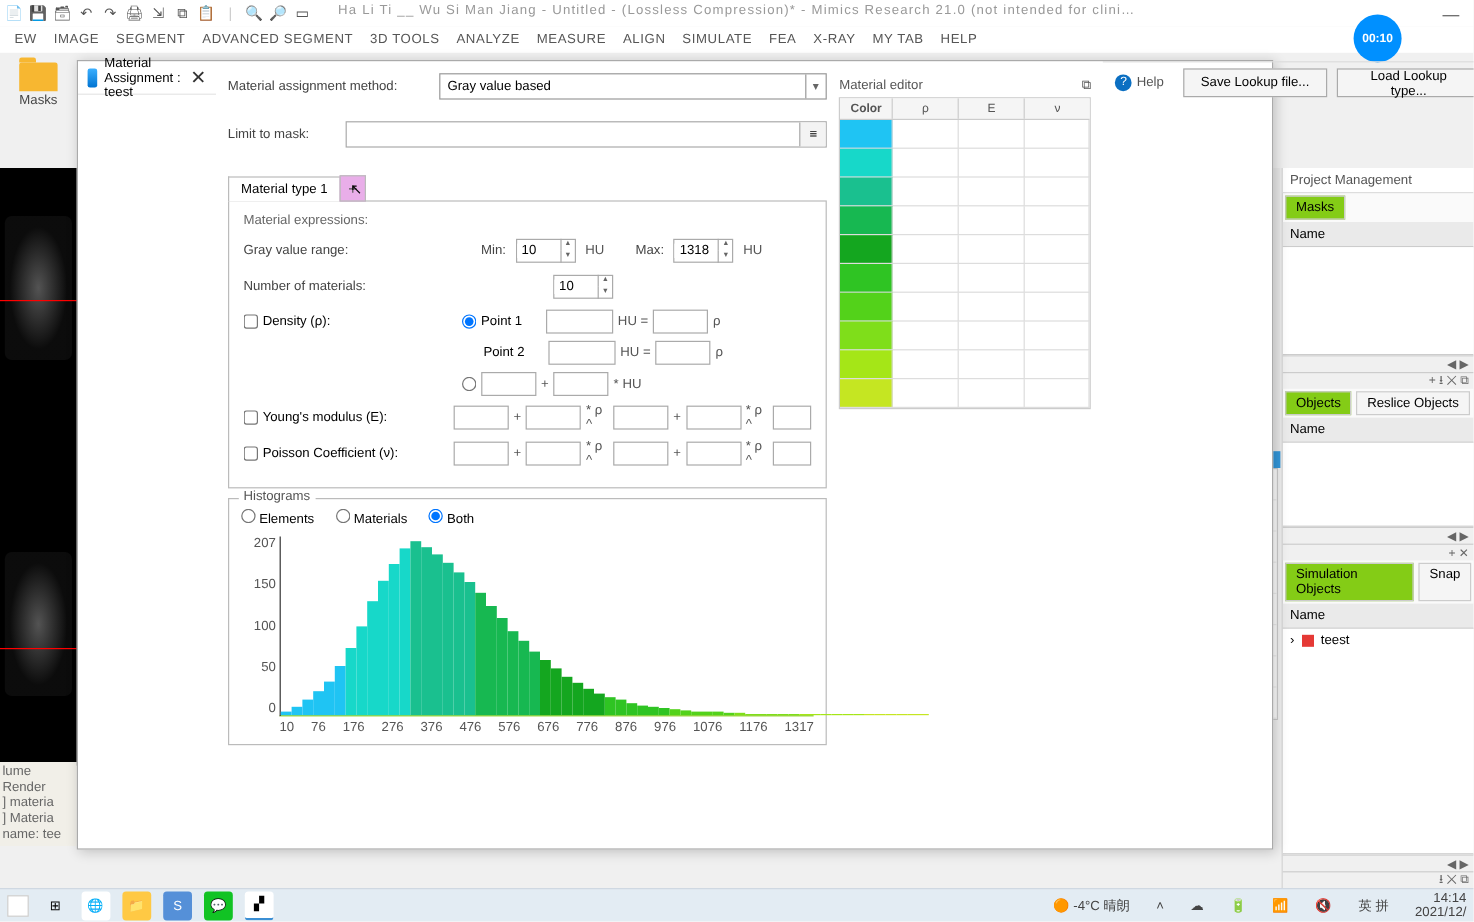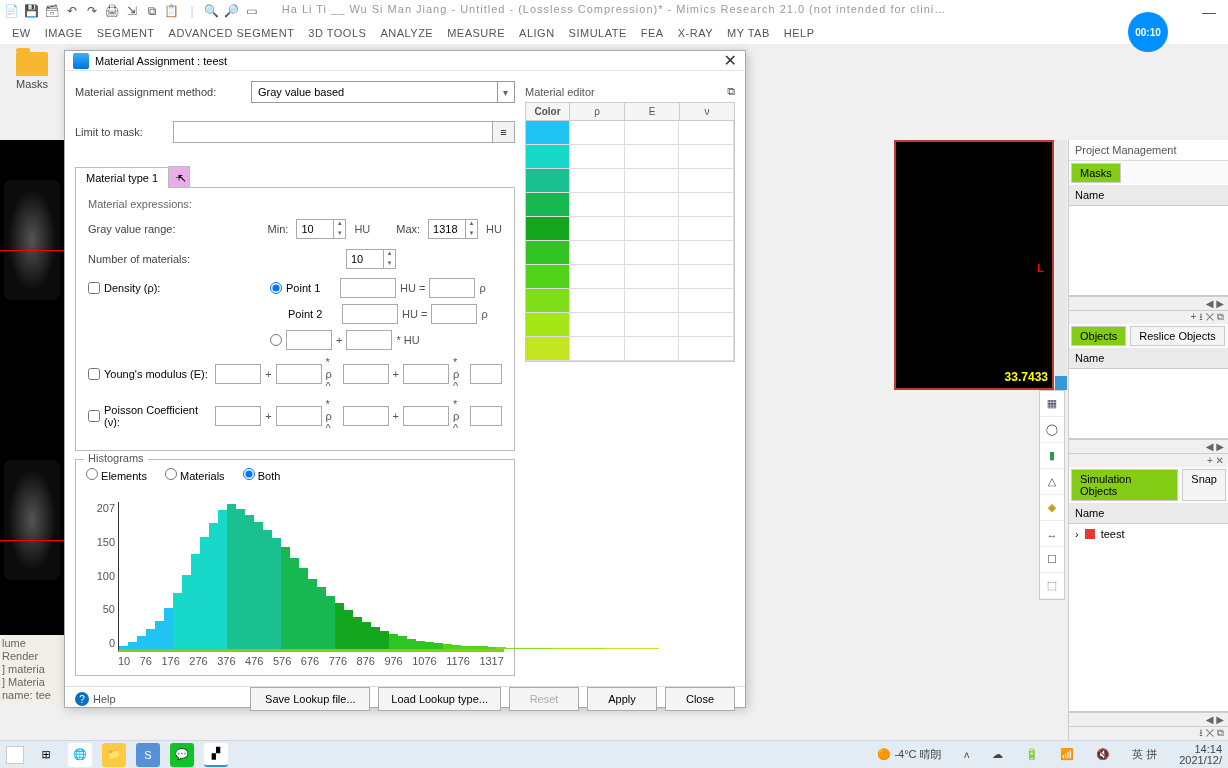--- a/index.html
+++ b/index.html
@@ -45,21 +45,21 @@
 .rp-scroll { height: 14px; background: #f0f0f0; border-top: 1px solid #ccc; display: flex; align-items: center; justify-content: flex-end; padding: 0 4px; gap: 8px; font-size: 10px; color: #666; }
 .rp-tree-item { padding: 4px 6px; display: flex; align-items: center; gap: 6px; }
 .rp-tree-item .sq { width: 10px; height: 10px; background: #e53935; }
 .status-right { position: absolute; bottom: 0; right: 0; height: 18px; color: #888; font-size: 11px; padding: 2px 8px; }
 
 
 .tool-strip { position: absolute; top: 390px; left: 1039px; width: 26px; background: #fff; border: 1px solid #ccc; display: flex; flex-direction: column; }
 .tool-strip .t { height: 26px; display: flex; align-items: center; justify-content: center; cursor: pointer; color: #546; border-bottom: 1px solid #eee; }
 
 
-.dialog { position: absolute; top: 50px; left: 64px; width: 682px; height: 658px; background: #fff; border: 1px solid #aaa; box-shadow: 2px 2px 10px rgba(0,0,0,.2); display: flex; flex-direction: column; }
+.dialog { position: absolute; top: 50px; left: 64px; width: 997px; height: 658px; background: #fff; border: 1px solid #aaa; box-shadow: 2px 2px 10px rgba(0,0,0,.2); display: flex; flex-direction: row; }
 .dlg-title { height: 28px; display: flex; align-items: center; padding: 0 8px; border-bottom: 1px solid #e5e5e5; gap: 6px; }
 .dlg-title .app-icon { width:16px; height:16px; background: linear-gradient(#3bb0ff,#0073d1); border-radius:2px; }
 .dlg-title .x { margin-left: auto; font-size: 16px; cursor: pointer; color: #333; }
 .dlg-body { flex: 1; display: flex; gap: 10px; padding: 10px; }
 .dlg-left { flex: 1; min-width: 0; }
 .dlg-right { width: 210px; }
 
 .fieldset { border: 1px solid #ccc; padding: 10px; margin-bottom: 10px; }
 .row { display: flex; align-items: center; gap: 8px; margin-bottom: 8px; min-height: 22px; }
 .row .lbl { color: #444; }
@@ -80,22 +80,22 @@
 .spin .sp-btns span { height: 10px; font-size: 7px; text-align: center; line-height: 8px; color: #666; border-left: 1px solid #aaa; cursor:pointer; }
 .radio { width: 12px; height: 12px; }
 .chk { width: 12px; height: 12px; }
 .txt-in { border: 1px solid #aaa; height: 20px; width: 46px; padding: 0 3px; }
 .txt-in.wide { width: 56px; }
 .formula-row { display: flex; align-items: center; gap: 4px; margin-bottom: 6px; }
 .sym { color: #555; }
 
 .hist-box { border: 1px solid #bbb; padding: 8px 10px; position: relative; margin-top: 8px; }
 .hist-box legend { padding: 0 4px; color: #555; position: absolute; top: -8px; left: 8px; background: #fff; }
-.hist-radios { display: flex; gap: 18px; margin-bottom: 20px; align-items: center; }
-.hist-area { height: 150px; position: relative; border-bottom: 3px solid #84cc16; border-left: 1px solid #333; margin-left: 32px; }
+.hist-radios { display: flex; gap: 18px; margin-bottom: 8px; align-items: center; }
+.hist-area { height: 150px; position: relative; border-bottom: 1px solid #84cc16; border-left: 1px solid #333; margin-left: 32px; }
 .hist-bar { position: absolute; bottom: 0; width: 4px; }
 .hist-xlabels { display: flex; justify-content: space-between; margin-left: 32px; color: #555; font-size: 10px; padding-top: 3px; }
 
 .mat-editor-title { display: flex; align-items: flex-end; padding: 4px 0; color: #555; }
 .mat-editor-title .popout { margin-left: auto; cursor: pointer; }
 .me-grid { border: 1px solid #ccc; }
 .me-head { display: flex; background: #f5f5f5; border-bottom: 1px solid #ccc; }
 .me-head div { flex: 1; text-align: center; padding: 3px 0; border-right: 1px solid #ccc; color: #555; font-size: 10px; }
 .me-head div:first-child { flex: 0 0 44px; font-weight: bold; }
 .me-head div:last-child { border-right: none; }

